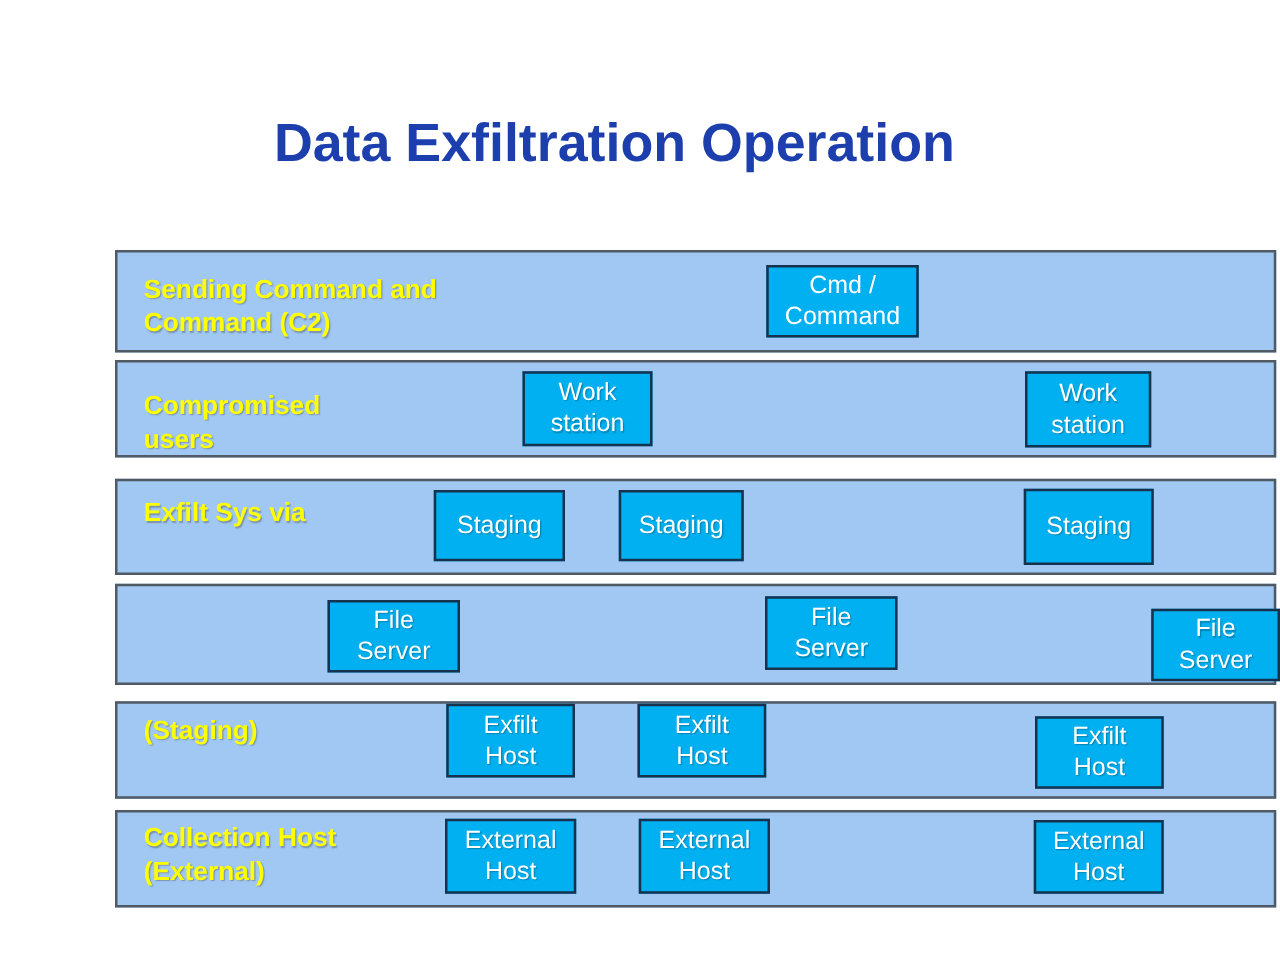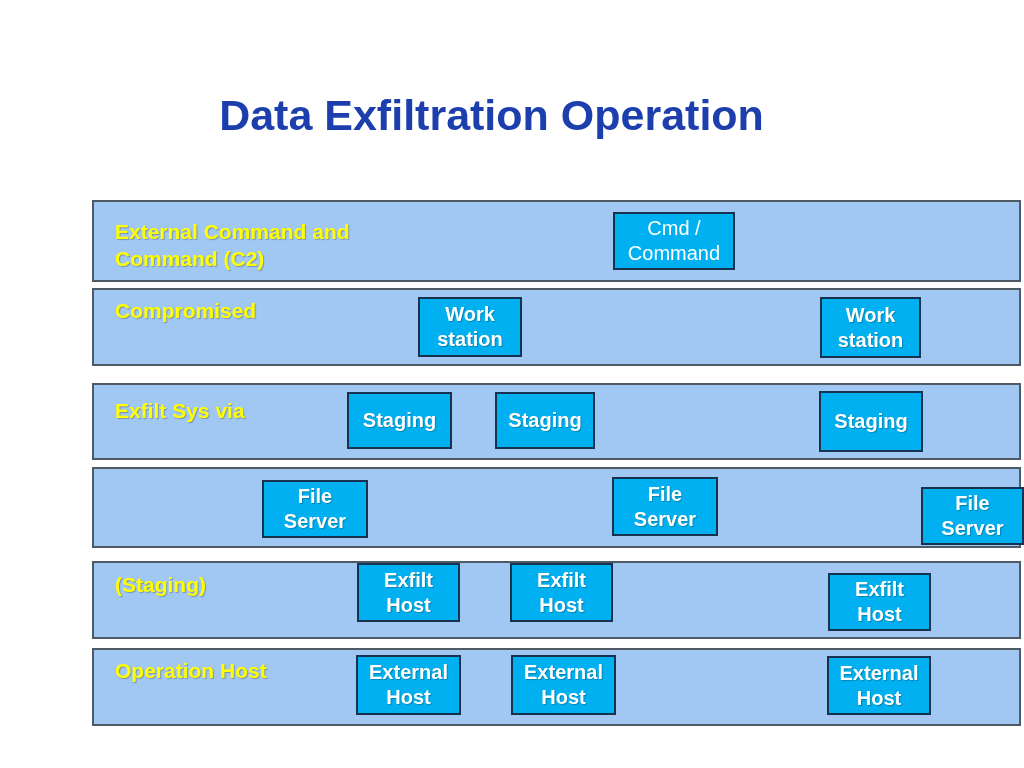--- a/index.html
+++ b/index.html
@@ -28,21 +28,21 @@
     font-weight: bold; font-size: 21px; line-height: 27px;
     text-shadow: 1px 1px 1px rgba(70,70,70,0.4);
   }
   .band-label span { display: block; }
   .node {
     position: absolute;
     background: var(--box-fill, #00B0F0);
     border: 2px solid var(--box-border, #16324F);
     box-sizing: border-box;
     color: var(--box-text, #FFFFFF);
-    font-weight: bold; font-size: 20px; line-height: 25px;
+    font-weight: normal; font-size: 20px; line-height: 25px;
     display: flex; flex-direction: column;
     align-items: center; justify-content: center;
     text-align: center;
     text-shadow: 1px 1px 1px rgba(0,0,0,0.25);
   }
   .node.regular { font-weight: normal; text-shadow: none; }
   
   #cmd-control { left: 613px; top: 212px; width: 122px; height: 58px; }
   #ws1 { left: 418px; top: 297px; width: 104px; height: 60px; }
   #ws2 { left: 820px; top: 297px; width: 101px; height: 61px; }
@@ -59,32 +59,33 @@
   #eh2 { left: 511px; top: 655px; width: 105px; height: 60px; }
   #eh3 { left: 827px; top: 656px; width: 104px; height: 59px; }
 </style>
 </head>
 <body>
 
 <h1 class="slide-title">Data Exfiltration Operation</h1>
 
 <div class="band" style="top:200px; height:82px;">
   <div class="band-label" style="top:16px;">
-    <span>External Command and</span>
+    <span>Sending Command and</span>
     <span>Command (C2)</span>
   </div>
 </div>
 <div class="node regular" id="cmd-control">
   <span>Cmd /</span>
   <span>Command</span>
 </div>
 
 <div class="band" style="top:288px; height:78px;">
-  <div class="band-label" style="top:7px;">
+  <div class="band-label" style="top:21px;">
     <span>Compromised</span>
+    <span>users</span>
   </div>
 </div>
 <div class="node" id="ws1">
   <span>Work</span>
   <span>station</span>
 </div>
 <div class="node" id="ws2">
   <span>Work</span>
   <span>station</span>
 </div>
@@ -131,21 +132,22 @@
   <span>Exfilt</span>
   <span>Host</span>
 </div>
 <div class="node" id="ex3">
   <span>Exfilt</span>
   <span>Host</span>
 </div>
 
 <div class="band" style="top:648px; height:78px;">
   <div class="band-label" style="top:7px;">
-    <span>Operation Host</span>
+    <span>Collection Host</span>
+    <span>(External)</span>
   </div>
 </div>
 <div class="node" id="eh1">
   <span>External</span>
   <span>Host</span>
 </div>
 <div class="node" id="eh2">
   <span>External</span>
   <span>Host</span>
 </div>

